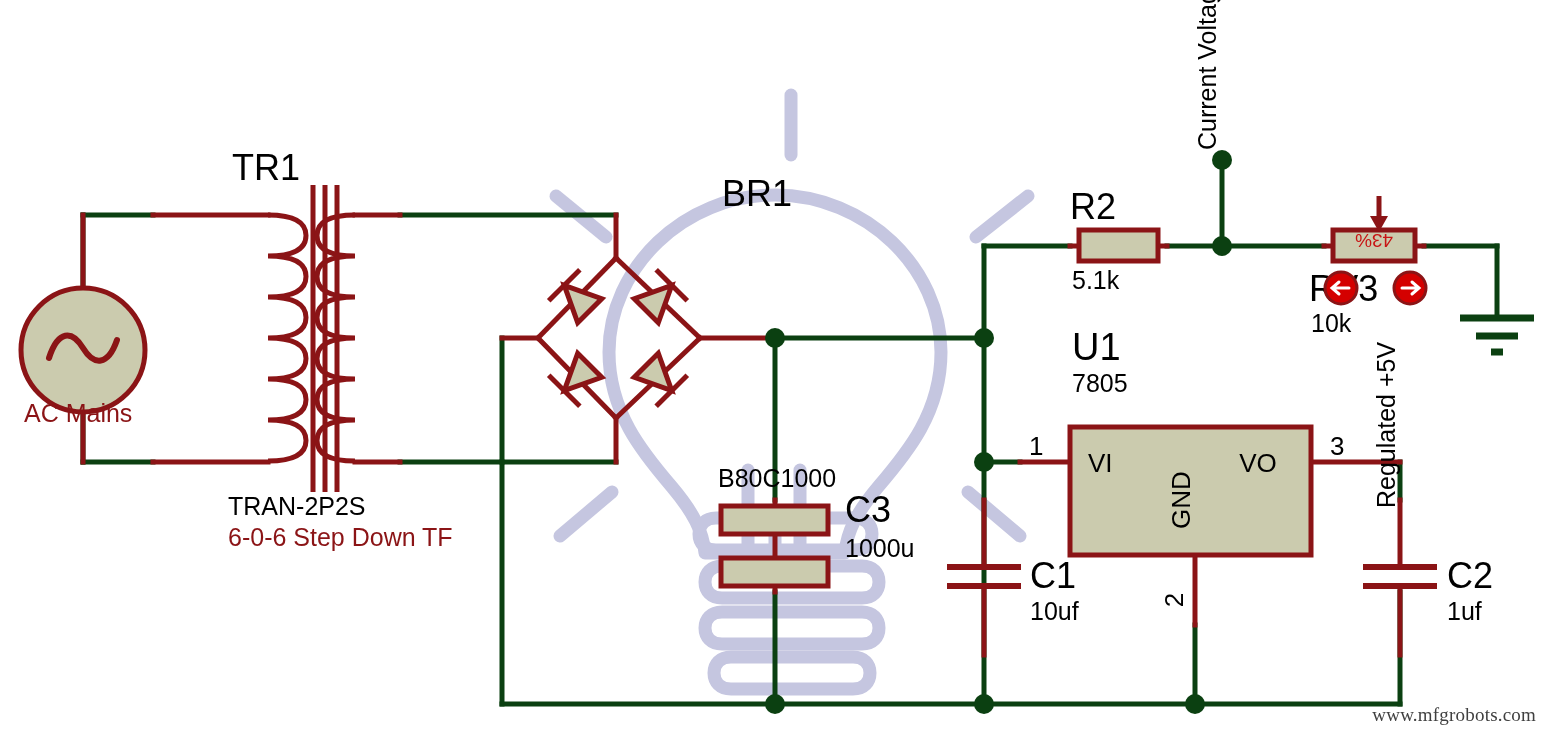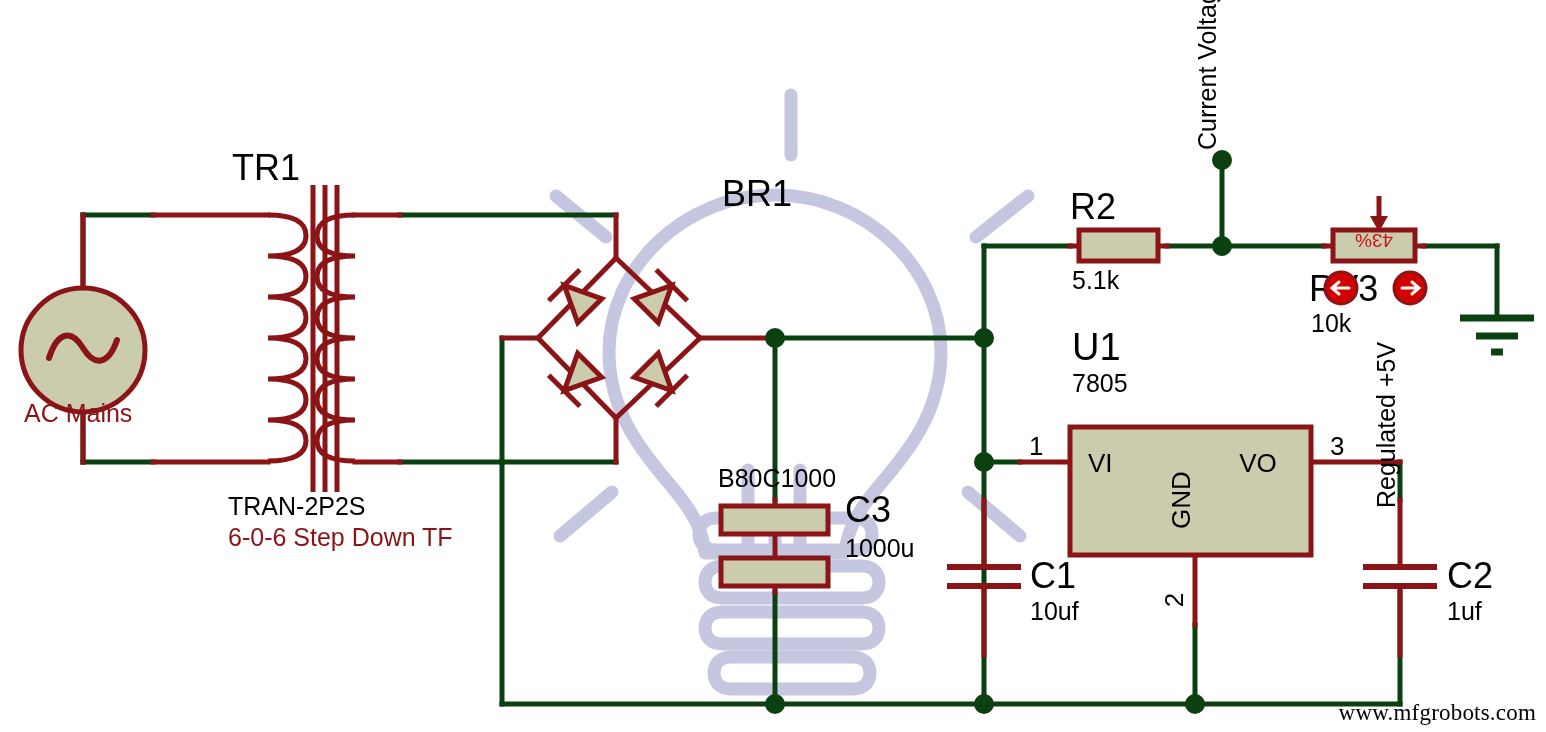--- a/index.html
+++ b/index.html
@@ -20,22 +20,22 @@
     left: 0;
     top: 0;
     width: 1546px;
     height: 732px;
   }
   .watermark-url {
     position: absolute;
     right: 10px;
     bottom: 6px;
     font-family: "Liberation Serif", serif;
-    font-size: 23px;
-    color: #000000;
+    font-size: 19px;
+    color: #404040;
     letter-spacing: 0.2px;
   }
 </style>
 </head>
 <body>
 
 <div id="root">
 
   <svg id="schematic" viewBox="0 0 1546 732" xmlns="http://www.w3.org/2000/svg">
 

